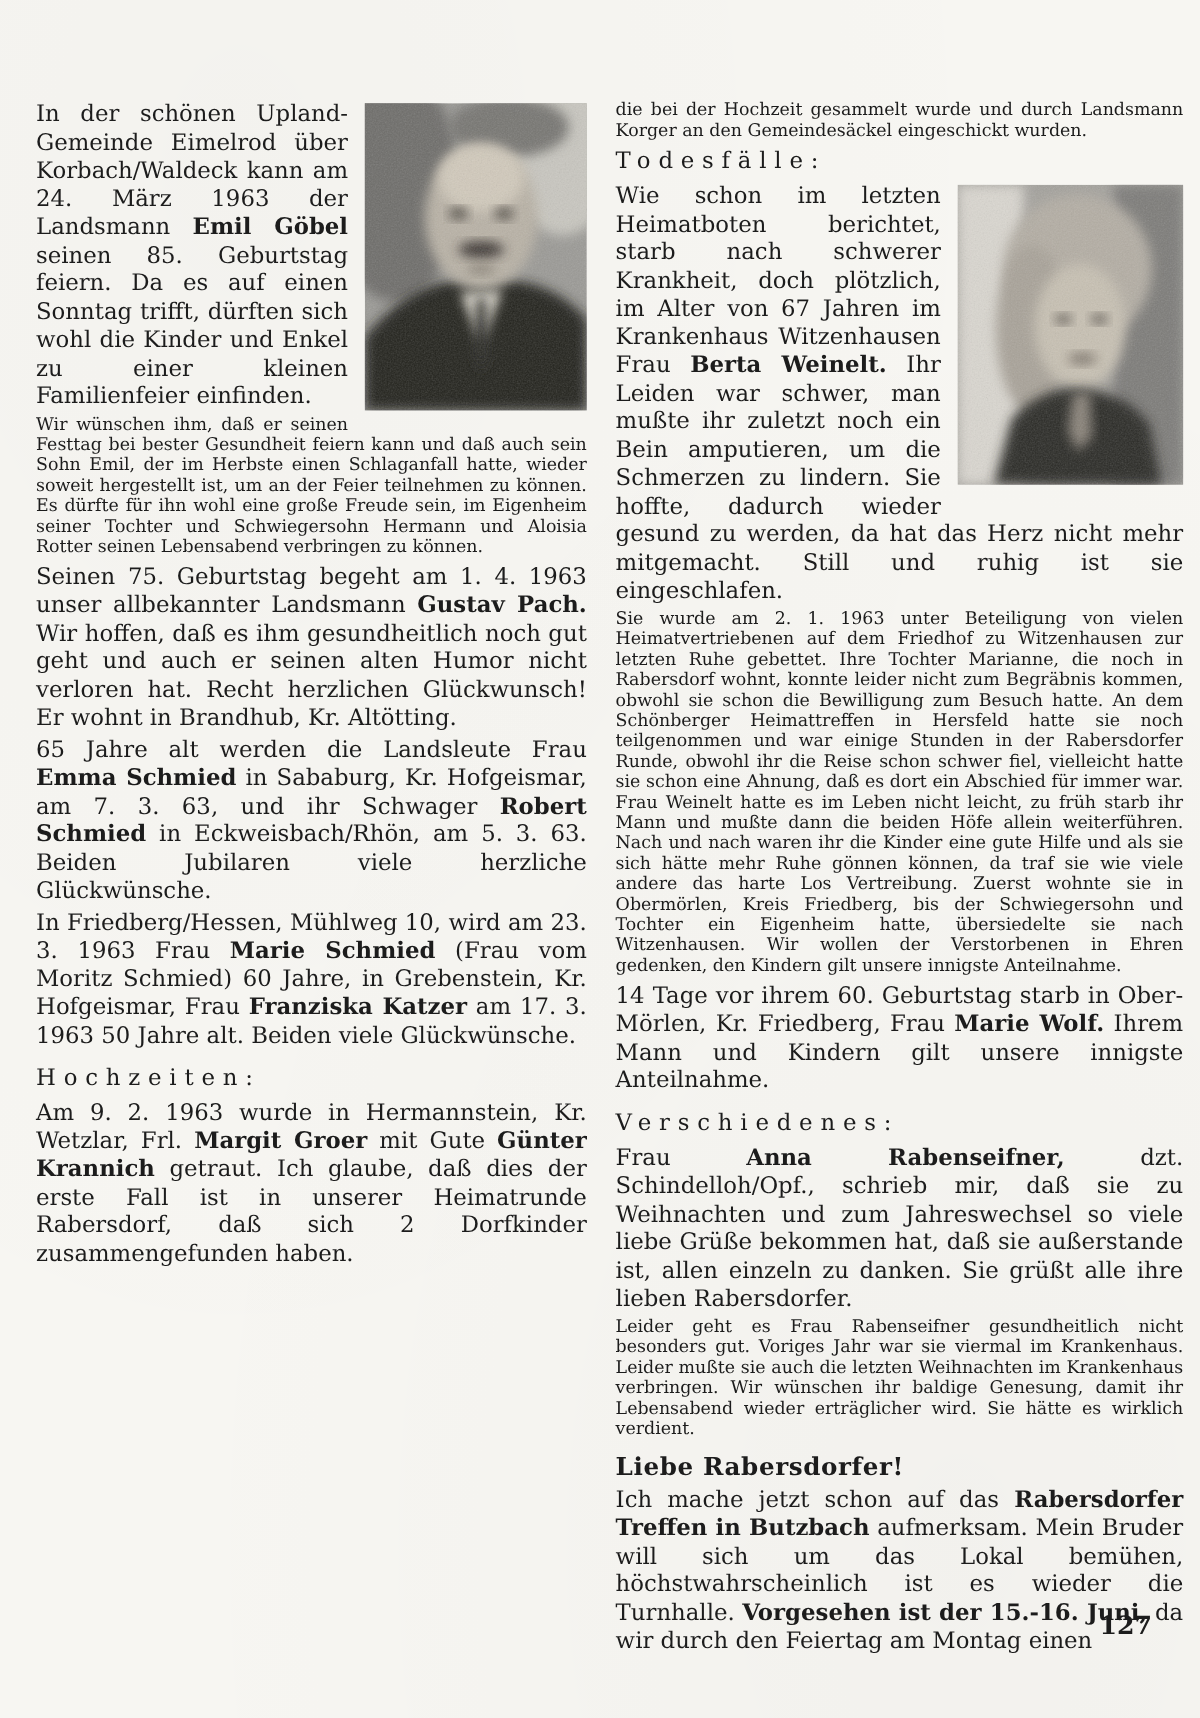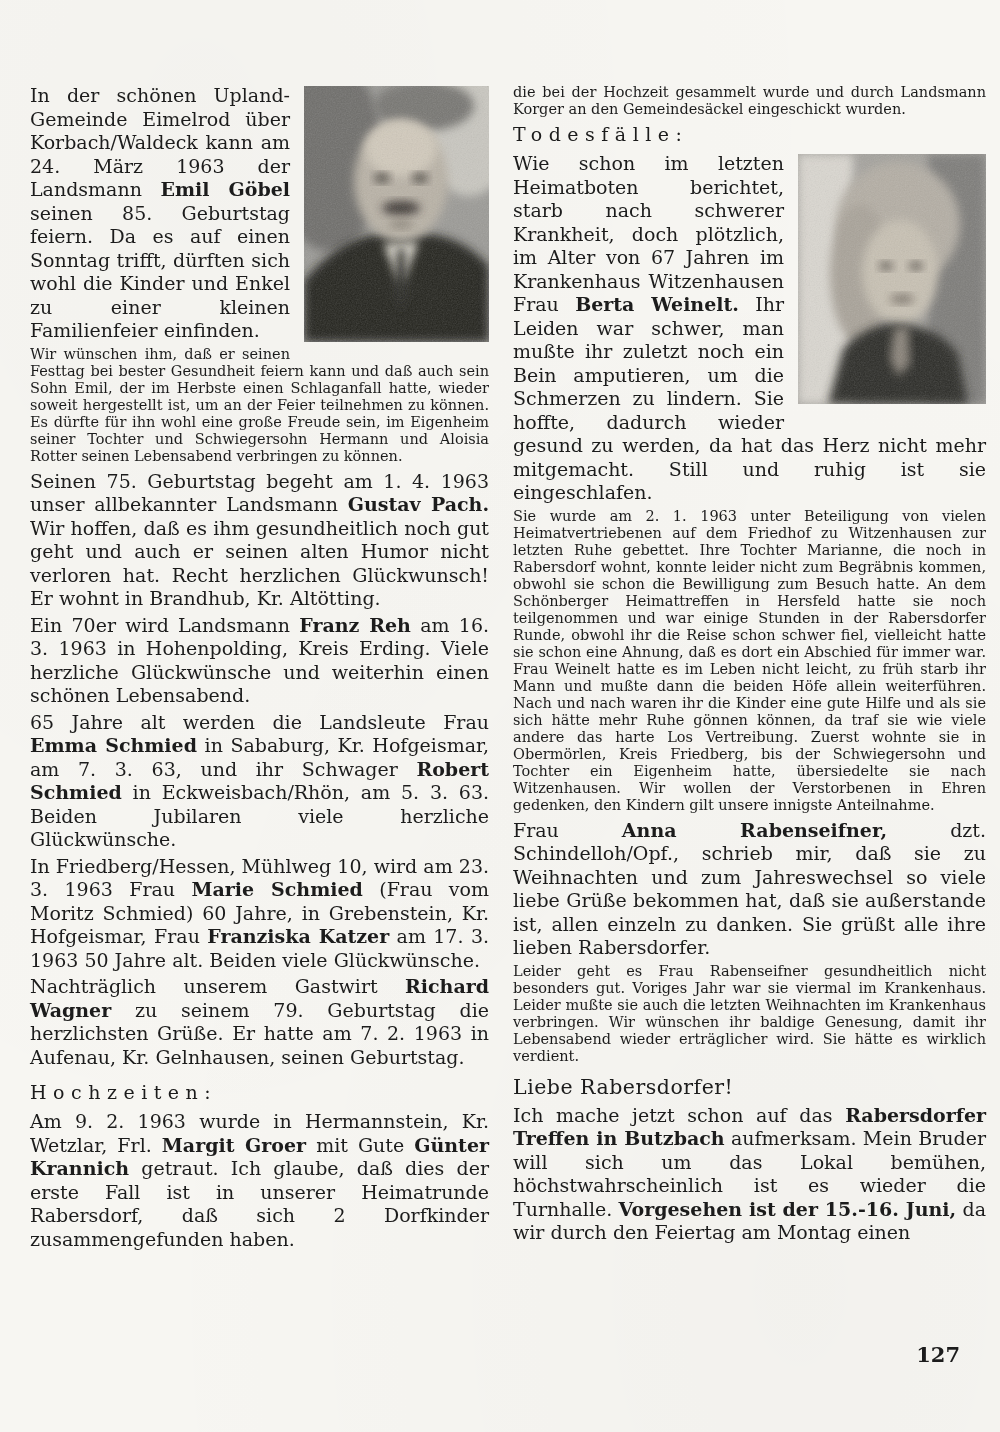--- a/index.html
+++ b/index.html
@@ -40,21 +40,21 @@
     margin-bottom:5px;
   }
   .section-heading{
     font-size:19px;
     font-weight:normal;
     letter-spacing:6.5px;
     margin:12px 0 7px 0;
   }
   .bold-heading{
     font-size:20.5px;
-    font-weight:normal;
+    font-weight:bold;
     margin:10px 0 5px 0;
     letter-spacing:0.5px;
   }
   .photo{
     float:right;
     margin:2px 0 8px 14px;
     line-height:0;
   }
   .photo svg{display:block;}
   .page-number{
@@ -101,27 +101,25 @@
           <rect width="185" height="256" filter="url(#grain1)" opacity="0.22"></rect>
         </svg>
       </div>
       <p class="body-text"><span>In der schönen Upland-Gemeinde Eimelrod über Korbach/Waldeck kann am 24. März 1963 der Landsmann </span><b>Emil Göbel</b><span> seinen 85. Geburtstag feiern. Da es auf einen Sonntag trifft, dürften sich wohl die Kinder und Enkel zu einer kleinen Familienfeier einfinden.</span></p>
     </div>
 
     <p class="small-text"><span>Wir wünschen ihm, daß er seinen Festtag bei bester Gesundheit feiern kann und daß auch sein Sohn Emil, der im Herbste einen Schlaganfall hatte, wieder soweit hergestellt ist, um an der Feier teilnehmen zu können. Es dürfte für ihn wohl eine große Freude sein, im Eigenheim seiner Tochter und Schwiegersohn Hermann und Aloisia Rotter seinen Lebensabend verbringen zu können.</span></p>
 
     <p class="body-text"><span>Seinen 75. Geburtstag begeht am 1. 4. 1963 unser allbekannter Landsmann </span><b>Gustav Pach.</b><span> Wir hoffen, daß es ihm gesundheitlich noch gut geht und auch er seinen alten Humor nicht verloren hat. Recht herzlichen Glückwunsch! Er wohnt in Brandhub, Kr. Altötting.</span></p>
 
-    <p class="body-text"><span>Ein 70er wird Landsmann </span><b>Franz Reh</b><span> am 16. 3. 1963 in Hohenpolding, Kreis Erding. Viele herzliche Glückwünsche und weiterhin einen schönen Lebensabend.</span></p>
 
     <p class="body-text"><span>65 Jahre alt werden die Landsleute Frau </span><b>Emma Schmied</b><span> in Sababurg, Kr. Hofgeismar, am 7. 3. 63, und ihr Schwager </span><b>Robert Schmied</b><span> in Eckweisbach/Rhön, am 5. 3. 63. Beiden Jubilaren viele herzliche Glückwünsche.</span></p>
 
     <p class="body-text"><span>In Friedberg/Hessen, Mühlweg 10, wird am 23. 3. 1963 Frau </span><b>Marie Schmied</b><span> (Frau vom Moritz Schmied) 60 Jahre, in Grebenstein, Kr. Hofgeismar, Frau </span><b>Franziska Katzer</b><span> am 17. 3. 1963 50 Jahre alt. Beiden viele Glückwünsche.</span></p>
 
-    <p class="body-text"><span>Nachträglich unserem Gastwirt </span><b>Richard Wagner</b><span> zu seinem 79. Geburtstag die herzlichsten Grüße. Er hatte am 7. 2. 1963 in Aufenau, Kr. Gelnhausen, seinen Geburtstag.</span></p>
 
     <h2 class="section-heading">Hochzeiten:</h2>
 
     <p class="body-text"><span>Am 9. 2. 1963 wurde in Hermannstein, Kr. Wetzlar, Frl. </span><b>Margit Groer</b><span> mit Gute </span><b>Günter Krannich</b><span> getraut. Ich glaube, daß dies der erste Fall ist in unserer Heimatrunde Rabersdorf, daß sich 2 Dorfkinder zusammengefunden haben.</span></p>
 
 
   </div>
 
   <div class="col col-right">
 
@@ -153,21 +151,23 @@
           <path d="M30,250 L45,195 Q70,168 100,170 Q140,172 160,200 L170,250 Z" fill="#2b2927" filter="url(#soft2)"></path>
           <path d="M96,175 L110,172 L112,210 L100,222 L92,205 Z" fill="#8b847a" filter="url(#soft2)"></path>
           <rect width="188" height="250" filter="url(#grain2)" opacity="0.22"></rect>
         </svg>
       </div>
       <p class="body-text"><span>Wie schon im letzten Heimatboten berichtet, starb nach schwerer Krankheit, doch plötzlich, im Alter von 67 Jahren im Krankenhaus Witzenhausen Frau </span><b>Berta Weinelt.</b><span> Ihr Leiden war schwer, man mußte ihr zuletzt noch ein Bein amputieren, um die Schmerzen zu lindern. Sie hoffte, dadurch wieder gesund zu werden, da hat das Herz nicht mehr mitgemacht. Still und ruhig ist sie eingeschlafen.</span></p>
     </div>
 
     <p class="small-text"><span>Sie wurde am 2. 1. 1963 unter Beteiligung von vielen Heimatvertriebenen auf dem Friedhof zu Witzenhausen zur letzten Ruhe gebettet. Ihre Tochter Marianne, die noch in Rabersdorf wohnt, konnte leider nicht zum Begräbnis kommen, obwohl sie schon die Bewilligung zum Besuch hatte. An dem Schönberger Heimattreffen in Hersfeld hatte sie noch teilgenommen und war einige Stunden in der Rabersdorfer Runde, obwohl ihr die Reise schon schwer fiel, vielleicht hatte sie schon eine Ahnung, daß es dort ein Abschied für immer war. Frau Weinelt hatte es im Leben nicht leicht, zu früh starb ihr Mann und mußte dann die beiden Höfe allein weiterführen. Nach und nach waren ihr die Kinder eine gute Hilfe und als sie sich hätte mehr Ruhe gönnen können, da traf sie wie viele andere das harte Los Vertreibung. Zuerst wohnte sie in Obermörlen, Kreis Friedberg, bis der Schwiegersohn und Tochter ein Eigenheim hatte, übersiedelte sie nach Witzenhausen. Wir wollen der Verstorbenen in Ehren gedenken, den Kindern gilt unsere innigste Anteilnahme.</span></p>
 
+    <p class="body-text"><span>14 Tage vor ihrem 60. Geburtstag starb in Ober-Mörlen, Kr. Friedberg, Frau </span><b>Marie Wolf.</b><span> Ihrem Mann und Kindern gilt unsere innigste Anteilnahme.</span></p>
 
+    <h2 class="section-heading">Verschiedenes:</h2>
 
     <p class="body-text"><span>Frau </span><b>Anna Rabenseifner,</b><span> dzt. Schindelloh/Opf., schrieb mir, daß sie zu Weihnachten und zum Jahreswechsel so viele liebe Grüße bekommen hat, daß sie außerstande ist, allen einzeln zu danken. Sie grüßt alle ihre lieben Rabersdorfer.</span></p>
 
     <p class="small-text"><span>Leider geht es Frau Rabenseifner gesundheitlich nicht besonders gut. Voriges Jahr war sie viermal im Krankenhaus. Leider mußte sie auch die letzten Weihnachten im Krankenhaus verbringen. Wir wünschen ihr baldige Genesung, damit ihr Lebensabend wieder erträglicher wird. Sie hätte es wirklich verdient.</span></p>
 
     <h2 class="bold-heading">Liebe Rabersdorfer!</h2>
 
     <p class="body-text"><span>Ich mache jetzt schon auf das </span><b>Rabersdorfer Treffen in Butzbach</b><span> aufmerksam. Mein Bruder will sich um das Lokal bemühen, höchstwahrscheinlich ist es wieder die Turnhalle. </span><b>Vorgesehen ist der 15.-16. Juni,</b><span> da wir durch den Feiertag am Montag einen</span></p>
 
   </div>

